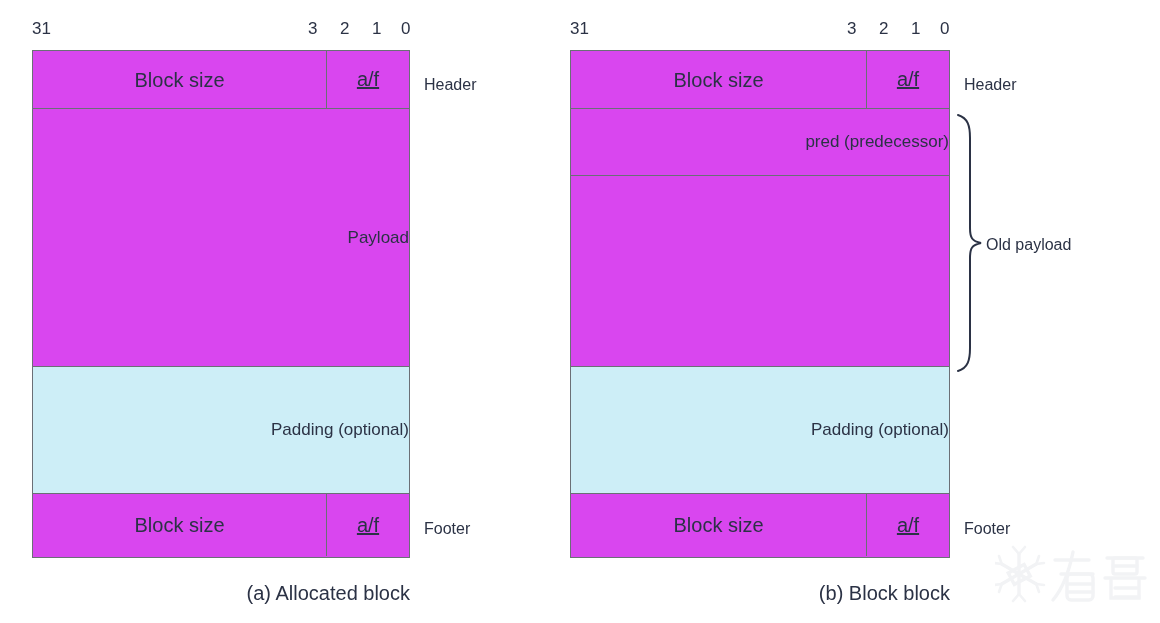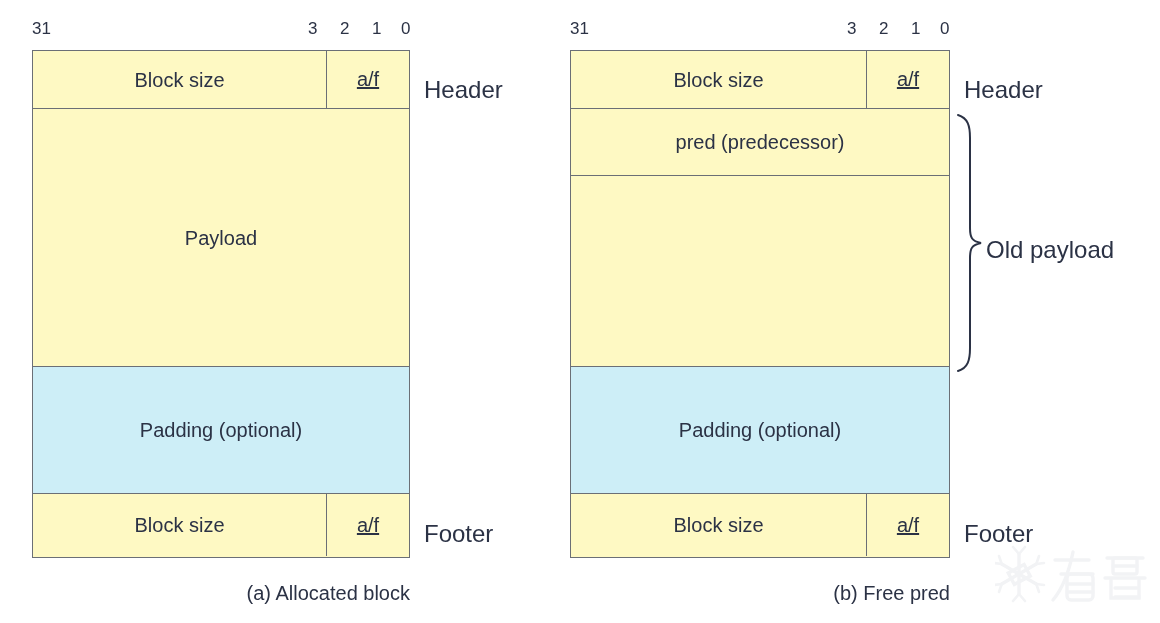--- a/index.html
+++ b/index.html
@@ -20,39 +20,39 @@
     line-height:17px;
     color:#2b3245;
     white-space:nowrap;
   }
 
   
   .blockbox{
     position:absolute;
     box-sizing:border-box;
     border:1.6px solid #6b6f76;
-    background:#fef9c3;
+    background:#d946ef;
   }
   .row{
     position:absolute;
     box-sizing:border-box;
     left:0;
     width:100%;
     border-bottom:1.6px solid #6b6f76;
     background:transparent;
   }
   .row.last{border-bottom:none;}
   .row.pad{background:#cdeef7;}
   .row-label{
     position:absolute;
     left:0;top:50%;
     transform:translateY(-50%);
     width:100%;
-    text-align:center;
-    font-size:20px;
+    text-align:right;
+    font-size:17px;
     color:#2b3245;
     white-space:nowrap;
   }
   
   .afcell{
     position:absolute;
     box-sizing:border-box;
     border-left:1.6px solid #6b6f76;
     display:flex;align-items:center;justify-content:center;
     font-size:20px;
@@ -65,21 +65,21 @@
     top:50%;transform:translateY(-50%);
     text-align:center;
     font-size:20px;
     color:#2b3245;
     white-space:nowrap;
   }
 
   
   .side{
     position:absolute;
-    font-size:24px;
+    font-size:16px;
     color:#2b3245;
     white-space:nowrap;
   }
   .caption{
     position:absolute;
     font-size:20px;
     color:#2b3245;
     white-space:nowrap;
     text-align:right;
   }
@@ -168,21 +168,21 @@
     <path d="M 6 3
              C 16 6, 18 14, 18 26
              L 18 116
              C 18 126, 20 129, 29 131
              C 20 133, 18 136, 18 146
              L 18 236
              C 18 248, 16 256, 6 259" fill="none" stroke="#2b3245" stroke-width="2" stroke-linecap="round"></path>
   </svg>
   <div class="side" style="left:986px;top:236px;">Old payload</div>
 
-  <div class="caption" style="left:570px;top:582px;width:380px;">(b) Free pred</div>
+  <div class="caption" style="left:570px;top:582px;width:380px;">(b) Block block</div>
 
   <svg class="watermark" style="left:995px;top:540px;" width="160" height="80" viewBox="0 0 160 80">
     <g stroke="#f2f3f5" stroke-width="3.4" fill="none" stroke-linecap="round">
 
       <g transform="translate(24,34)">
         <line x1="0" y1="-20" x2="0" y2="20"></line>
         <line x1="-17.3" y1="-10" x2="17.3" y2="10"></line>
         <line x1="-17.3" y1="10" x2="17.3" y2="-10"></line>
         <g stroke-width="2.6">
           <line x1="0" y1="-20" x2="-6" y2="-27"></line>

